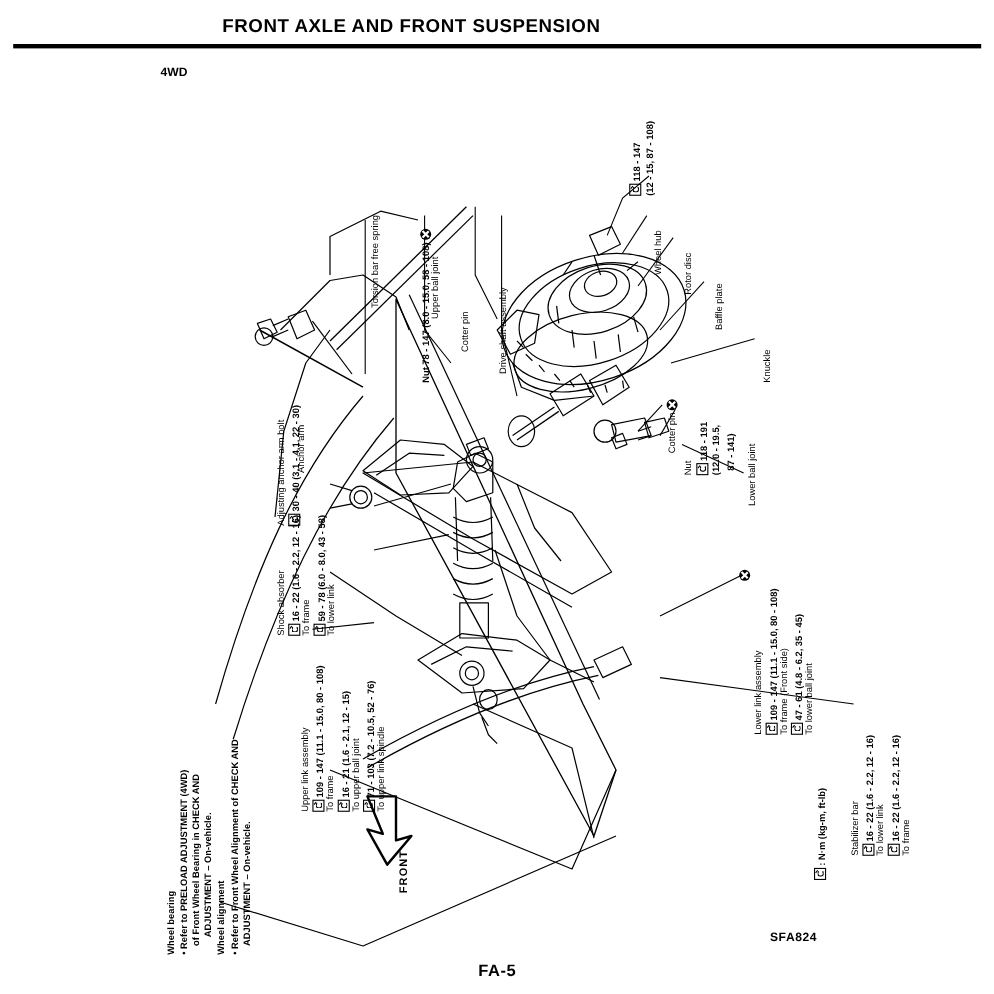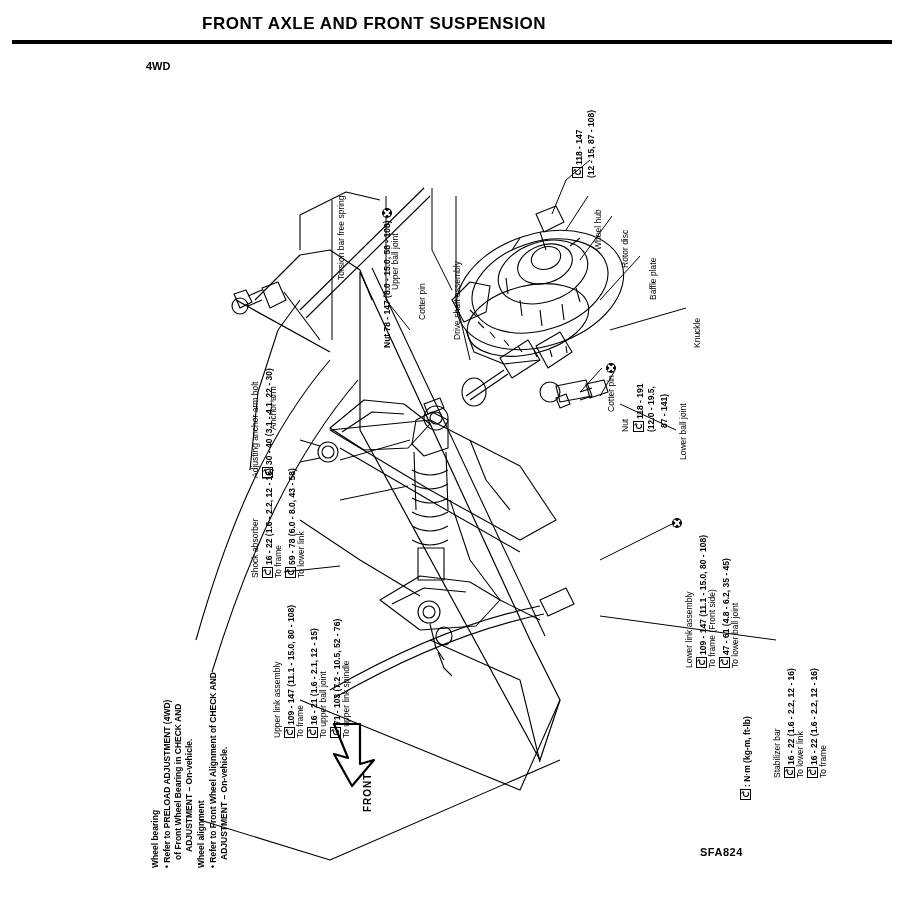--- a/index.html
+++ b/index.html
@@ -268,14 +268,15 @@
   <div class="rot b" style="left:196px;top:868px;">Wheel alignment</div>
   <div class="rot b" style="left:208px;top:868px;">• <span>Refer to Front Wheel Alignment of CHECK AND</span></div>
   <div class="rot b" style="left:219px;top:860px;">ADJUSTMENT – On-vehicle.</div>
 
   <svg class="arrow-front" width="60" height="70" viewBox="0 0 60 70">
     <path d="M4 4 L30 4 L30 44 L44 40 L22 66 L4 34 L18 38 Z" fill="none" stroke="#000" stroke-width="2.2" stroke-linejoin="round"></path>
   </svg>
   <div class="rot b" style="left:362px;top:812px;font-size:10px;letter-spacing:1px;">FRONT</div>
 
   <div class="footer-code">SFA824</div>
+  <div class="footer-page">FA-5</div>
 
 </div>
 
 </body></html>

